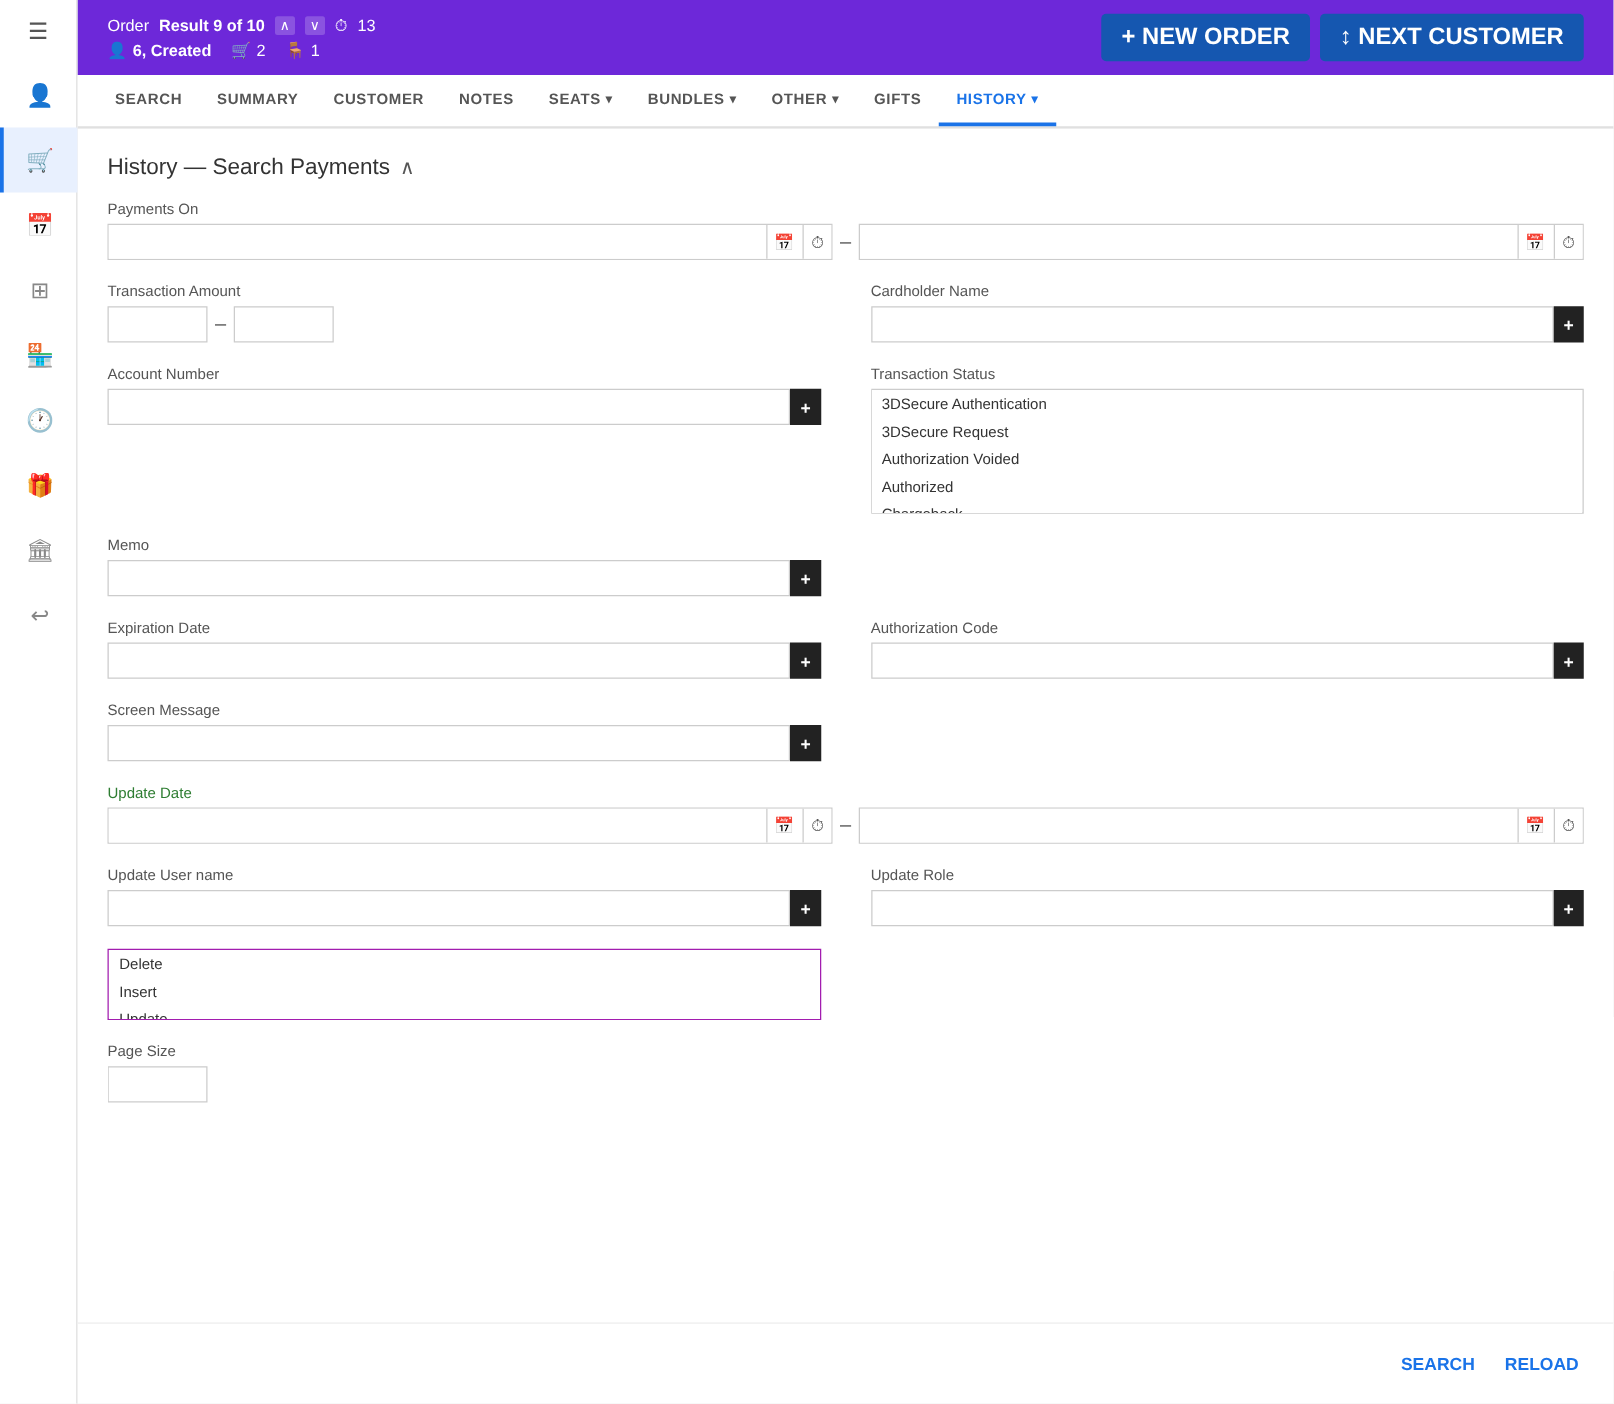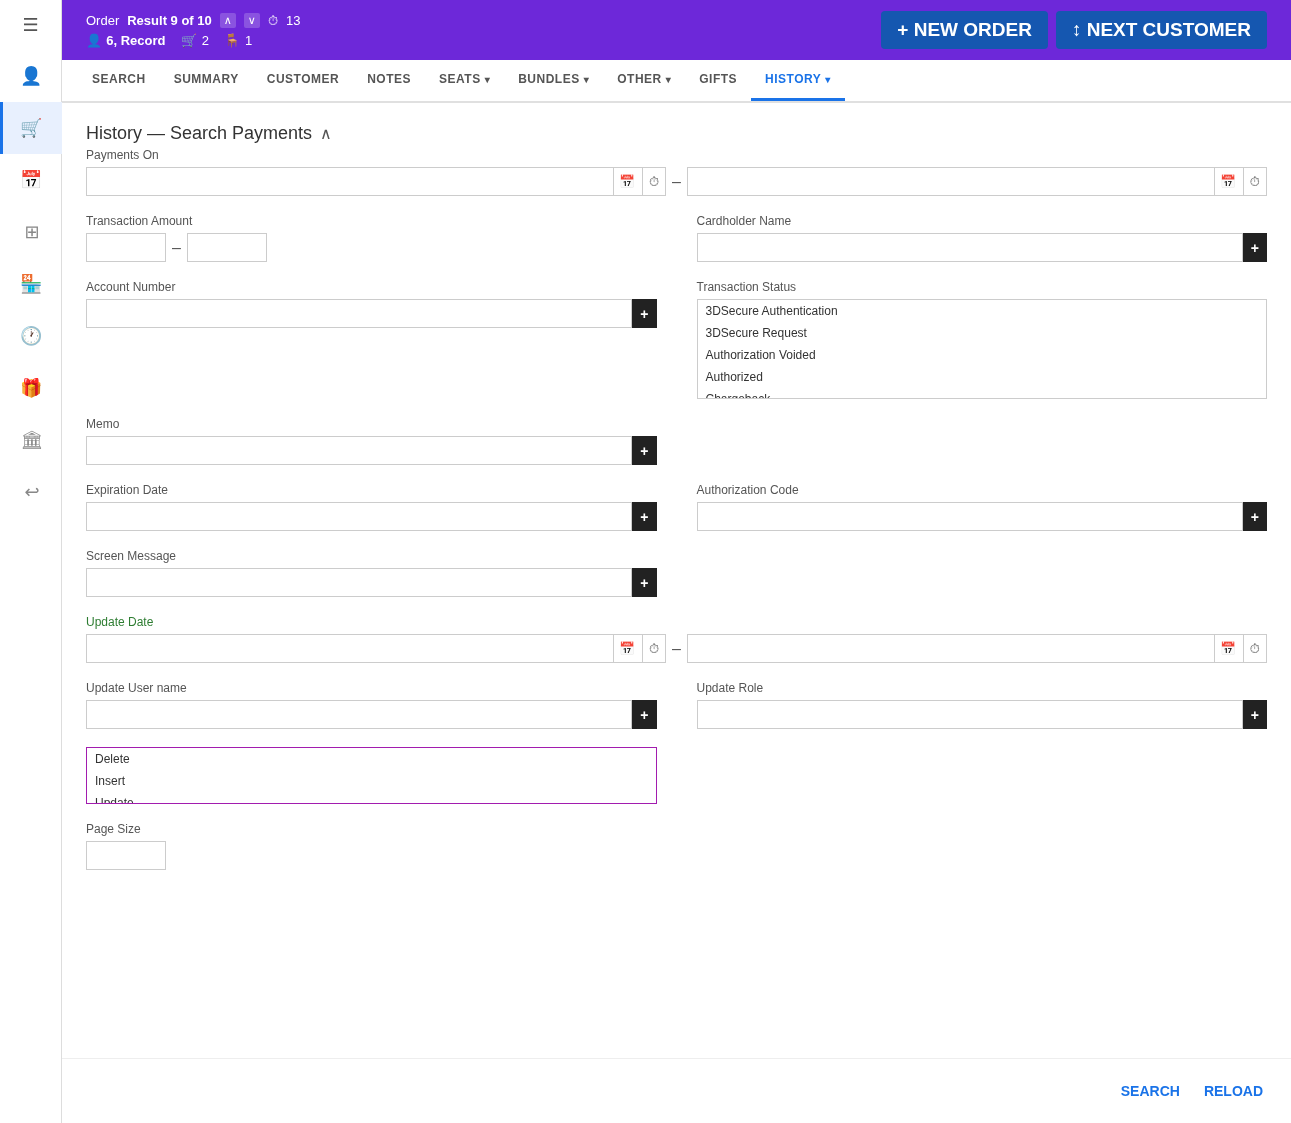--- a/index.html
+++ b/index.html
@@ -134,21 +134,21 @@
       flex: 1;
       overflow-y: auto;
       padding: 20px 24px;
       background: #fff;
     }
 
     .page-title {
       font-size: 18px;
       font-weight: normal;
       color: #333;
-      margin-bottom: 4px;
+      margin-bottom: 16px;
       display: flex;
       align-items: center;
       gap: 8px;
     }
     .collapse-icon { cursor: pointer; font-size: 16px; color: #555; }
 
     
     .form-grid {
       display: grid;
       grid-template-columns: 1fr 1fr;
@@ -336,21 +336,21 @@
         <span class="order-label">Order</span>
         <span class="order-result">Result 9 of 10</span>
         <button class="arrow-btn">∧</button>
         <button class="arrow-btn">∨</button>
         <span>⏱</span>
         <span>13</span>
       </div>
       <div class="header-customer-info">
         <span class="customer-name">
           <span>👤</span>
-          <span>6, Record</span>
+          <span>6, Created</span>
         </span>
         <span class="cart-info">
           <span>🛒</span>
           <span>2</span>
         </span>
         <span class="cart-info">
           <span>🪑</span>
           <span>1</span>
         </span>
       </div>

